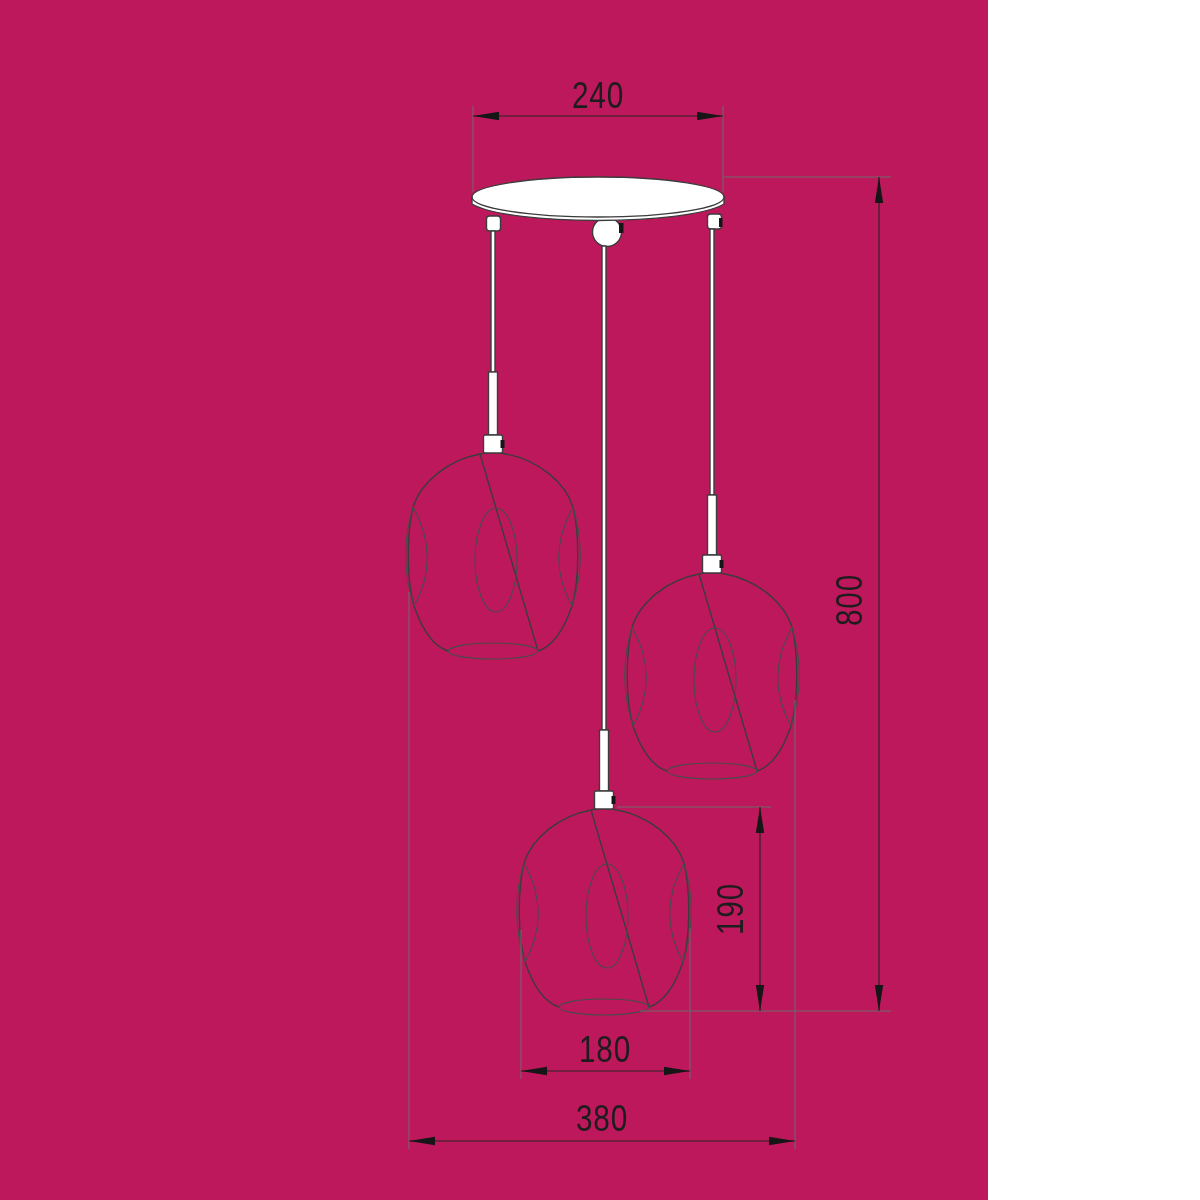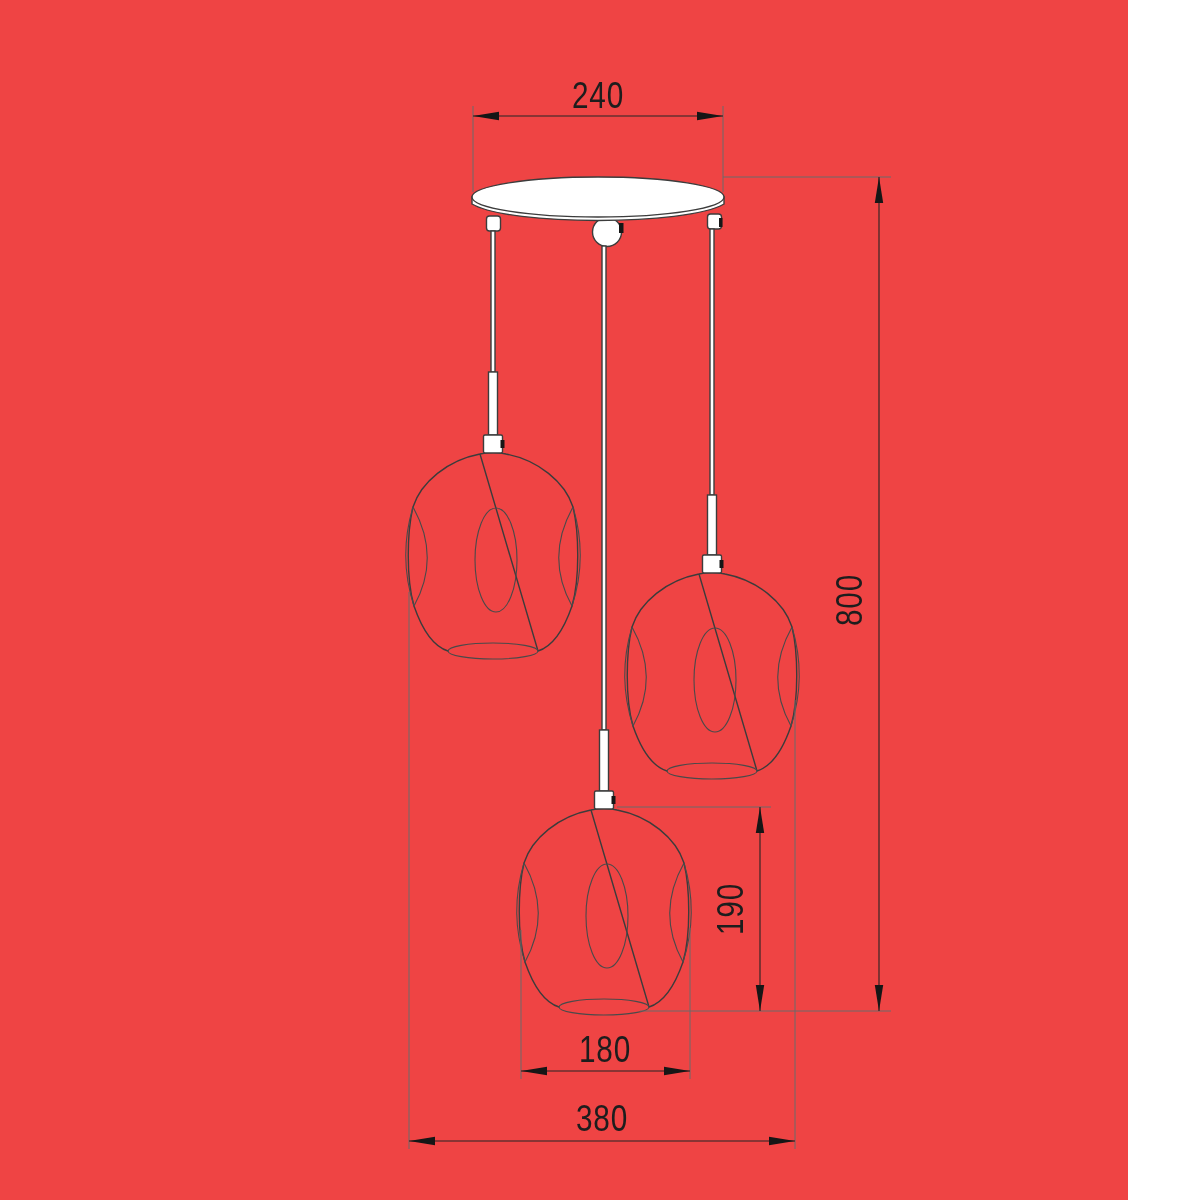--- a/index.html
+++ b/index.html
@@ -1,16 +1,16 @@
 <!DOCTYPE html>
 <html><head>
 <meta charset="utf-8">
 <style>
   html,body{margin:0;padding:0;background:#ffffff;}
-  .stage{position:relative;width:1128px;height:1200px;background:#ef4444;overflow:hidden;
+  .stage{position:relative;width:988px;height:1200px;background:#be185d;overflow:hidden;
          font-family:"Liberation Sans",sans-serif;}
   svg{display:block;}
   .outline{fill:none;stroke:#3c3c3c;stroke-width:1.4;stroke-linecap:round;stroke-linejoin:round;}
   .outline-thin{fill:none;stroke:#4a4a4a;stroke-width:1.1;}
   .white-part{fill:#ffffff;stroke:#3c3c3c;stroke-width:1.4;}
   .nub{fill:#161616;stroke:none;}
   .ext{fill:none;stroke:#6b6b6b;stroke-width:1;}
   .dim{fill:none;stroke:#242424;stroke-width:1.1;}
   .arrow{fill:#161616;stroke:none;}
   .dimtext{fill:#1d1d1d;font-family:"Liberation Sans",sans-serif;font-size:37px;

